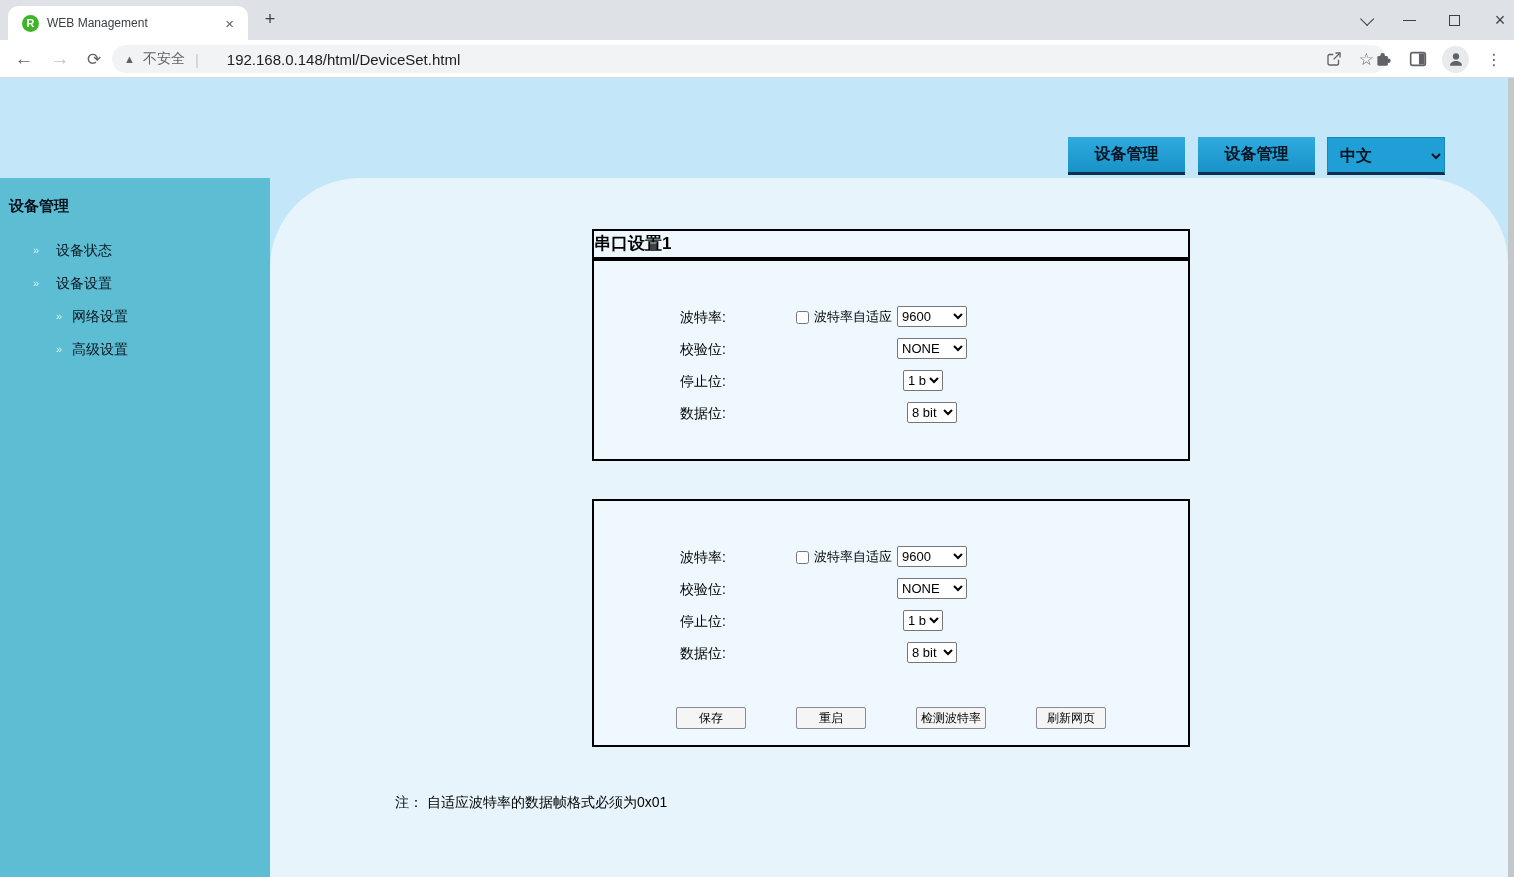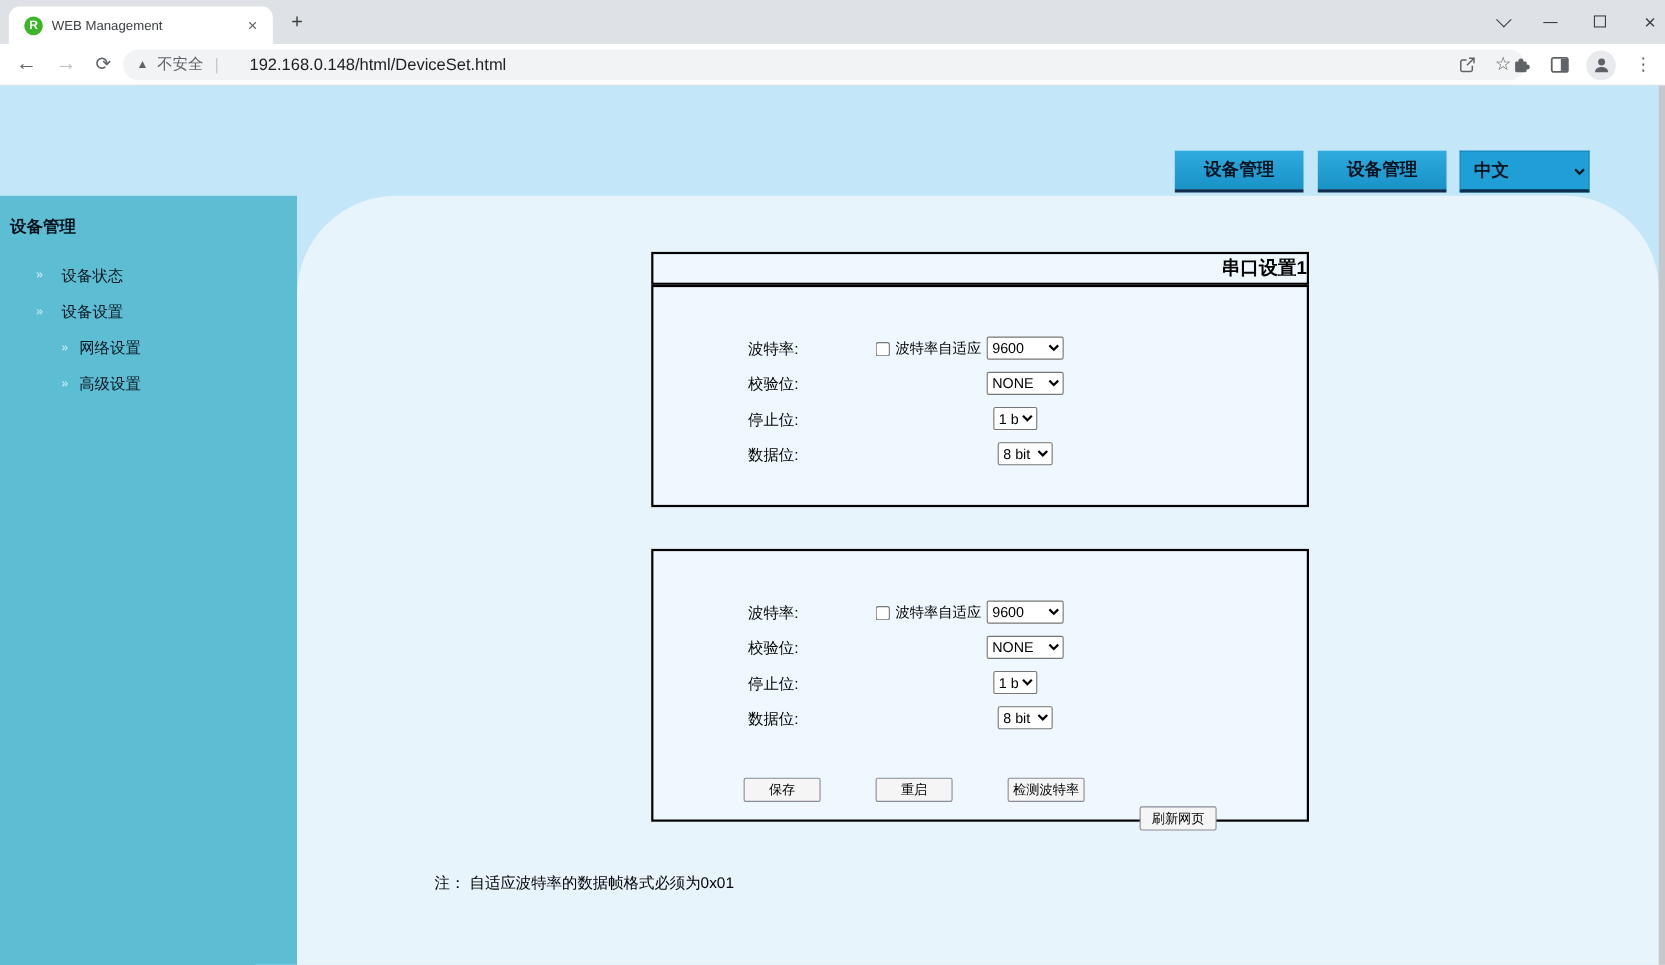--- a/index.html
+++ b/index.html
@@ -60,38 +60,38 @@
 
   .hbtn { position:absolute; top:59px; width:117px; height:38px; border:none;
           background:linear-gradient(#2fabdf,#1892c7); border-bottom:3px solid #0d3050;
           font-family:inherit; font-size:16px; font-weight:bold; color:#04131f; }
   .hbtn-sys { left:1068px; } .hbtn-dev { left:1198px; }
   .hlang { position:absolute; left:1327px; top:59px; width:118px; height:38px; background:#1f9fd5;
            border:1px solid #1588bd; border-bottom:3px solid #0d3050; font-family:inherit;
            font-size:16px; font-weight:bold; color:#04131f; padding-left:8px; }
 
   .ptitle { position:absolute; left:592px; width:598px; height:30px; line-height:26px; border:2px solid #000;
-            background:#eef8fe; text-align:right; font-size:17px; font-weight:bold; color:#000; }
+            background:#eef8fe; text-align:left; font-size:17px; font-weight:bold; color:#000; }
   .pt1 { top:151px; } .pt2 { top:391px; }
   .pbody { position:absolute; left:592px; width:598px; border:2px solid #000; background:#eef8fe; }
   .pb1 { top:181px; height:202px; padding-top:40px; }
   .pb2 { top:421px; height:248px; padding-top:40px; }
   .frow { position:relative; height:32px; }
   .flabel { position:absolute; left:86px; top:8px; font-size:14px; color:#000; }
   .fcheck { position:absolute; left:202px; top:7px; display:flex; align-items:center; gap:5px; font-size:13px; color:#000; }
   .fcheck input { width:13px; height:13px; margin:0; }
   .fsel { position:absolute; top:5px; height:21px; font-size:13px; font-family:inherit;
           background:#fff; border:1px solid #767676; border-radius:2px; }
   .sel-a { left:303px; width:70px; } .sel-b { left:303px; width:70px; }
   .sel-c { left:309px; width:40px; } .sel-d { left:313px; width:50px; }
 
   .actions { position:absolute; left:592px; top:629px; width:598px; height:24px; }
   .abtn { position:absolute; width:70px; height:22px; font-family:Liberation Mono, monospace; font-size:12px; color:#000;
           background:#f5f5f5; border:1px solid #8a8a99; border-radius:2px; }
-  .a1 { left:84px; } .a2 { left:204px; } .a3 { left:324px; width:70px; } .a4 { left:444px;margin-top:26px; }
+  .a1 { left:84px; } .a2 { left:204px; } .a3 { left:324px; width:70px; } .a4 { left:444px; }
 
   .note { position:absolute; left:395px; top:716px; font-size:14px; color:#000; }
 </style>
 </head>
 <body>
 
 <div class="titlebar">
   <div class="tab">
     <span class="favicon">R</span>
     <span class="tab-title">WEB Management</span>

